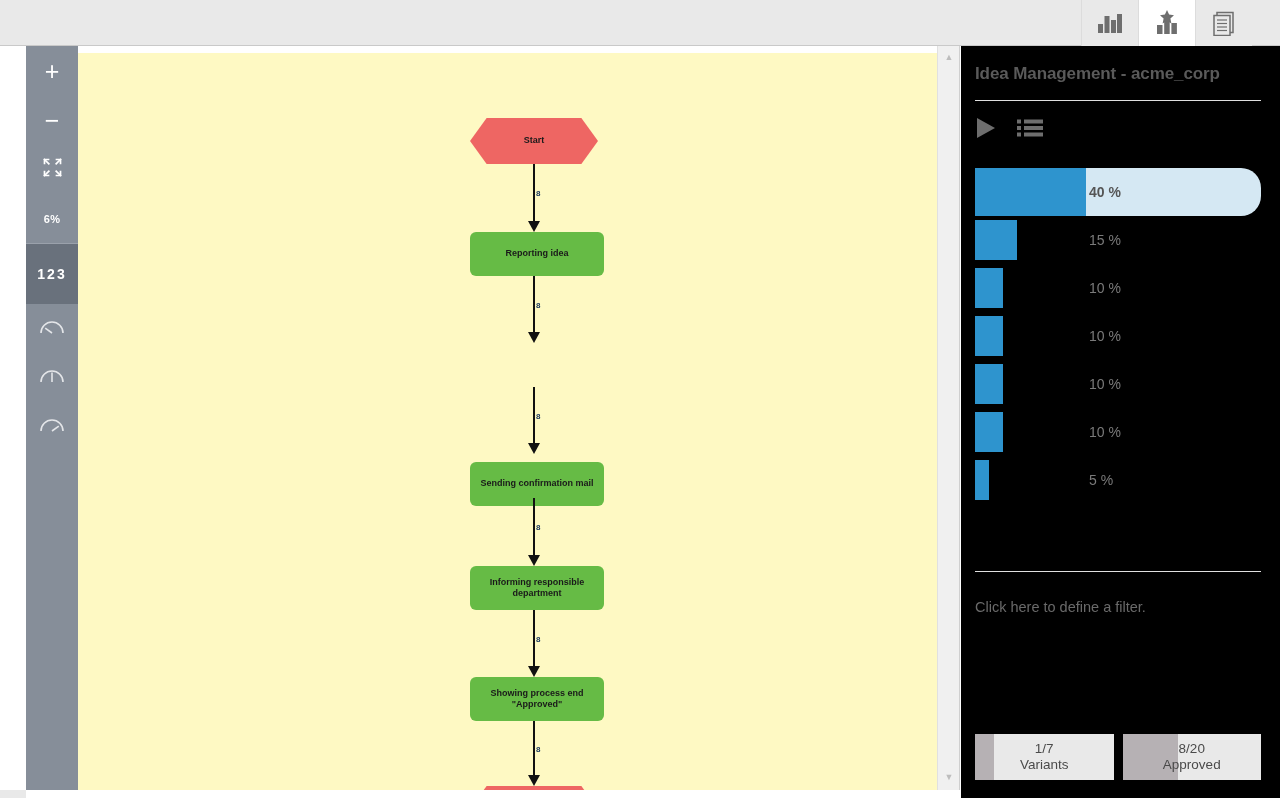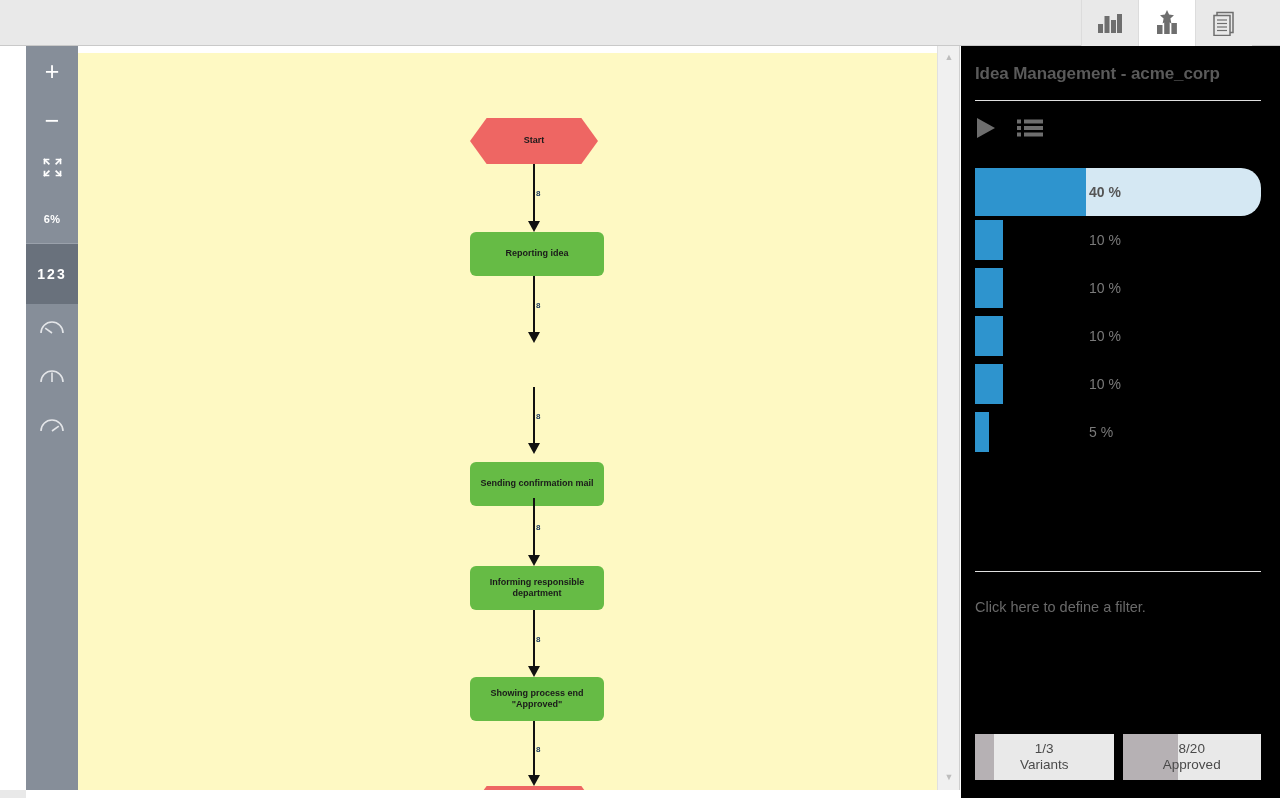--- a/index.html
+++ b/index.html
@@ -376,20 +376,24 @@
       </span>
     </span>
   </div>
 
   <div class="variants" id="variants">
       <div class="variant-row selected">
         <div class="variant-bar" style="width: 111px; background: rgb(46, 148, 206);"></div>
         <div class="variant-pct">40 %</div>
       </div>
       <div class="variant-row">
+        <div class="variant-bar" style="width: 42px; background: rgb(46, 148, 206);"></div>
+        <div class="variant-pct">15 %</div>
+      </div>
+      <div class="variant-row">
         <div class="variant-bar" style="width: 28px; background: rgb(46, 148, 206);"></div>
         <div class="variant-pct">10 %</div>
       </div>
       <div class="variant-row">
         <div class="variant-bar" style="width: 28px; background: rgb(46, 148, 206);"></div>
         <div class="variant-pct">10 %</div>
       </div>
       <div class="variant-row">
         <div class="variant-bar" style="width: 28px; background: rgb(46, 148, 206);"></div>
         <div class="variant-pct">10 %</div>
@@ -404,21 +408,21 @@
       </div>
     </div>
 
   <div class="rp-rule2"></div>
   <div class="rp-filter">Click here to define a filter.</div>
 
   <div class="rp-footer">
     <div class="stat-btn">
       <div class="stat-fill" id="variants-fill" style="width: 14%;"></div>
       <div class="stat-text">
-        <span>1/3</span>
+        <span>1/7</span>
         <span>Variants</span>
       </div>
     </div>
     <div class="stat-btn">
       <div class="stat-fill" id="instances-fill" style="width: 40%;"></div>
       <div class="stat-text">
         <span>8/20</span>
         <span>Approved</span>
       </div>
     </div>

